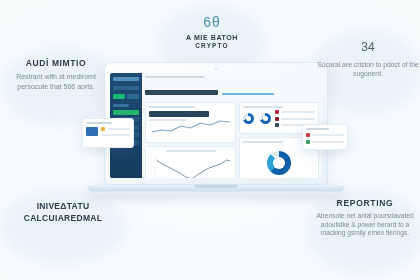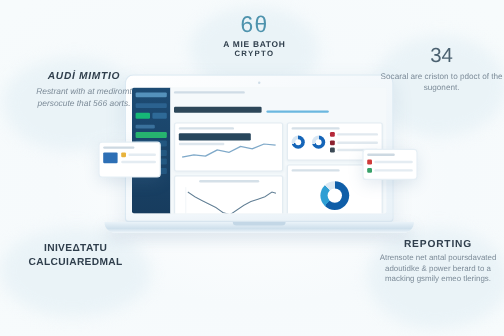--- a/index.html
+++ b/index.html
@@ -14,33 +14,33 @@
 
   
   .blob{position:absolute;border-radius:50% 48% 52% 47%/47% 52% 48% 53%;
         background:#e6f1f6;filter:blur(6px);opacity:.75;}
 
   .bubble{position:absolute;text-align:center;color:#4c5a66;}
   .bubble .bt{font-weight:bold;letter-spacing:.6px;color:#2f3e4c;}
   .bubble .bd{color:#7d8c99;}
 
   
-  #b-left{left:20px;top:58px;width:100px;font-style:italic;}
+  #b-left{left:6px;top:58px;width:100px;}
   #b-left .bt{font-size:8.5px;}
   #b-left .bd{font-size:7px;line-height:9.5px;margin-top:4px;filter:blur(.35px);}
 
   
   #b-top{left:160px;top:12px;width:104px;}
-  #b-top .big{font-size:19px;color:#4e93ad;font-weight:300;letter-spacing:1px;line-height:20px;}
+  #b-top .big{font-size:14px;color:#4e93ad;font-weight:300;letter-spacing:1px;line-height:20px;}
   #b-top .bt{font-size:7px;margin-top:2px;}
   #b-top .sub{font-size:6.5px;font-weight:bold;letter-spacing:1.1px;color:#33424f;margin-top:1px;}
 
   
   #b-right{left:316px;top:38px;width:104px;}
-  #b-right .big{font-size:17px;color:#4b6170;font-weight:300;line-height:18px;}
+  #b-right .big{font-size:12px;color:#4b6170;font-weight:300;line-height:18px;}
   #b-right .bt{font-size:8px;letter-spacing:.2px;}
   #b-right .bd{font-size:6.8px;line-height:9px;margin-top:4px;filter:blur(.4px);}
 
   
   #b-bl{left:4px;top:200px;width:118px;}
   #b-bl .bt{font-size:8.5px;line-height:12px;letter-spacing:.3px;}
 
   
   #b-br{left:310px;top:198px;width:110px;}
   #b-br .bt{font-size:8.5px;letter-spacing:.7px;}

